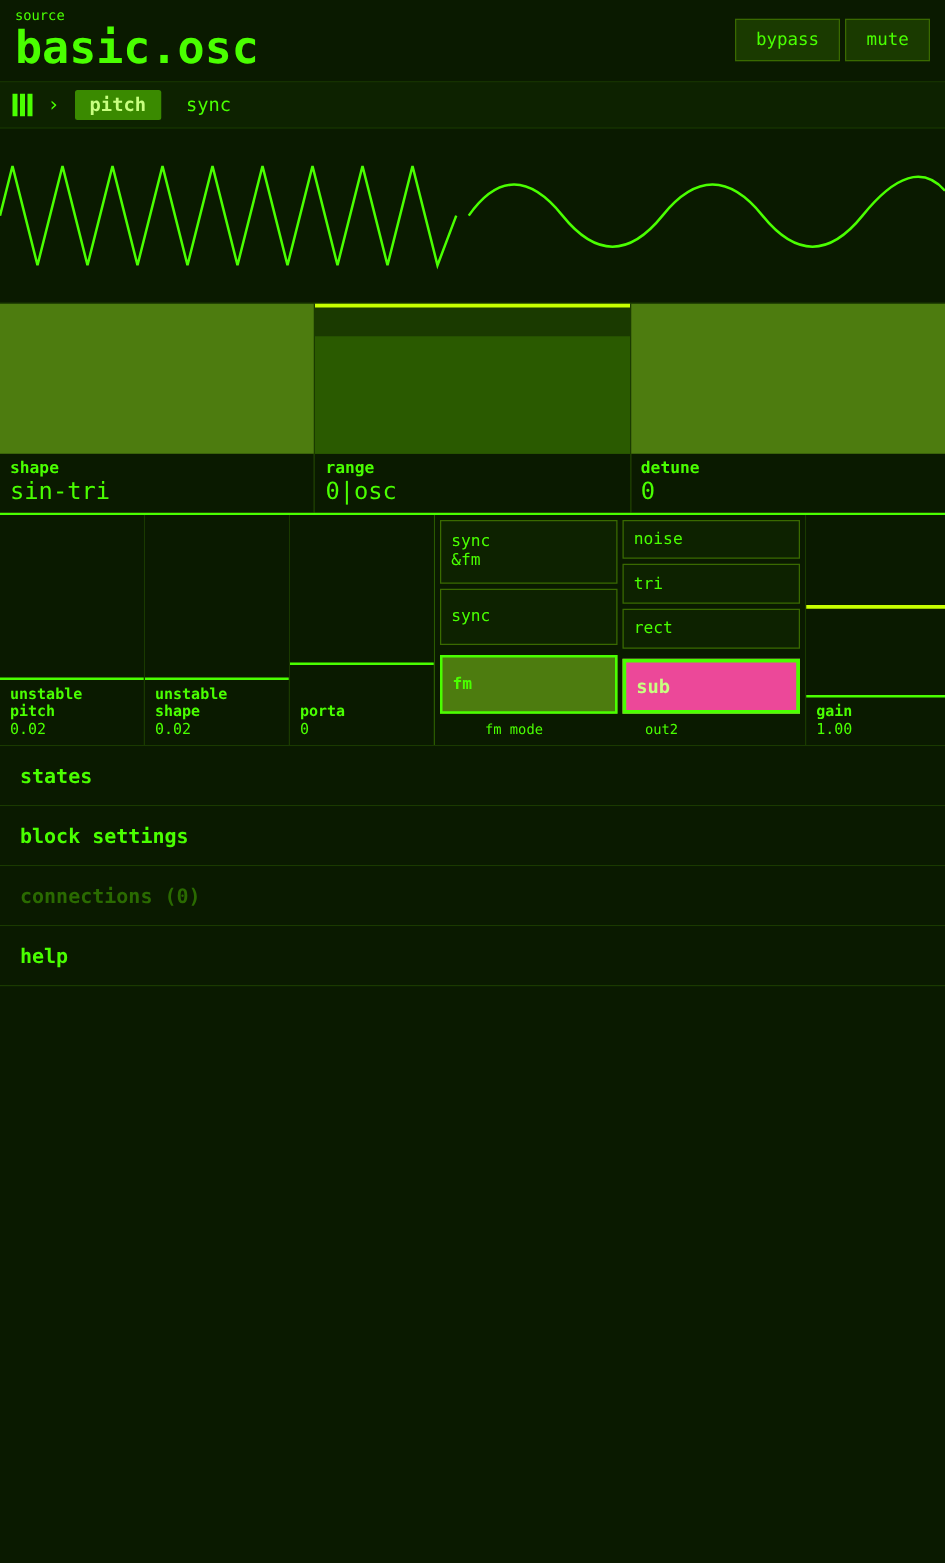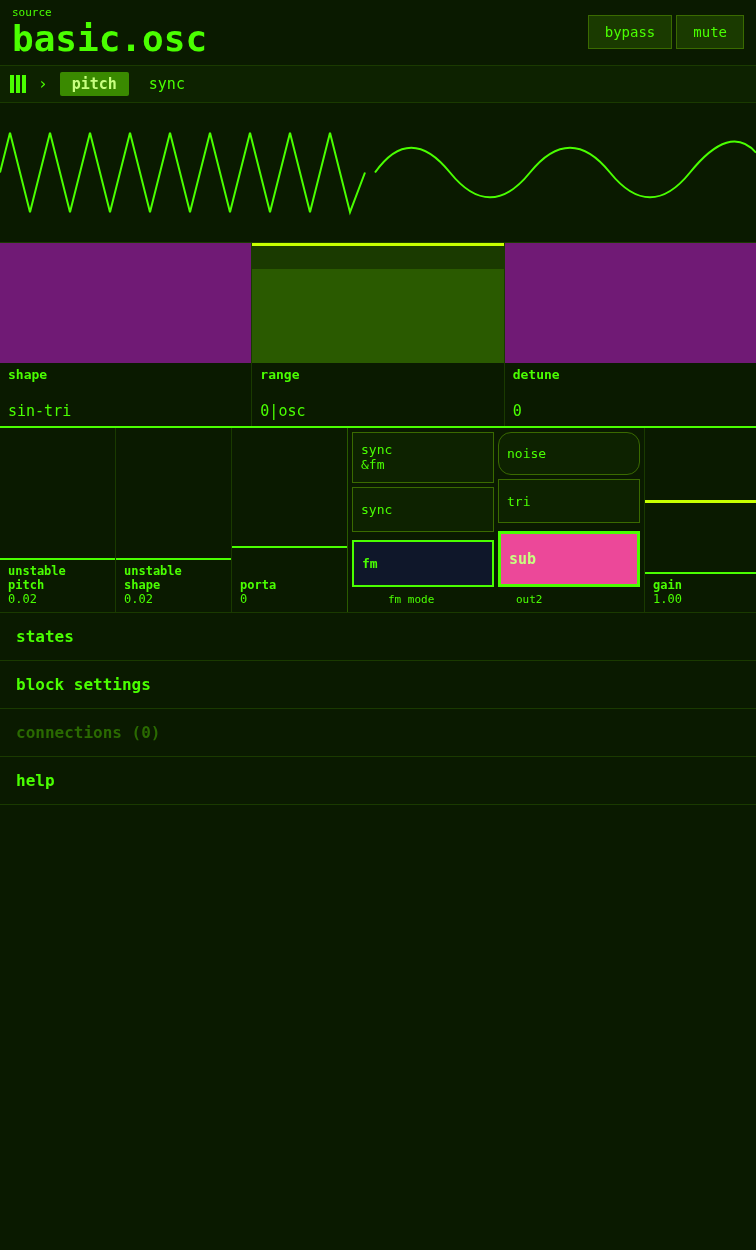--- a/index.html
+++ b/index.html
@@ -100,21 +100,21 @@
     }
 
     
     #controls-top {
       display: flex;
       width: 100%;
       border-bottom: 2px solid #4aff00;
     }
     .ctrl-cell {
       flex: 1;
-      background: #701a75;
+      background: #4d7c0f;
       border-right: 1px solid #1a3a00;
       display: flex;
       flex-direction: column;
       position: relative;
     }
     .ctrl-cell:last-child { border-right: none; }
     .ctrl-slider-area {
       flex: 1;
       min-height: 120px;
       position: relative;
@@ -125,24 +125,23 @@
       padding: 4px 8px 6px 8px;
       background: #0a1a00;
     }
     .ctrl-label-title {
       font-size: 13px;
       color: #4aff00;
       font-weight: bold;
       display: block;
     }
     .ctrl-label-value {
-      font-size: 15px;
-      color: #4aff00;
-      display: block;
-      margin-top: 20px;
+      font-size: 19px;
+      color: #4aff00;
+      display: block;
     }
 
     
     #range-cell .ctrl-slider-area {
       background: #1a3a00;
       border-top: 3px solid #c8ff00;
       align-items: stretch;
     }
     #range-inner-block {
       background: #2a5a00;
@@ -206,21 +205,21 @@
       font-family: monospace;
       font-size: 13px;
       padding: 6px 8px;
       cursor: pointer;
       text-align: left;
       flex: 1;
       display: flex;
       align-items: center;
     }
     .mode-btn.active {
-      background: #0f172a;
+      background: #4d7c0f;
       border: 2px solid #4aff00;
       font-weight: bold;
     }
     .sub-btn {
       flex: 1;
       background: #ec4899;
       border: 3px solid #4aff00;
       color: #c8ff80;
       font-family: monospace;
       font-size: 15px;
@@ -423,22 +422,23 @@
       <div id="mode-grid">
 
         <div class="mode-col">
           <button class="mode-btn" style="white-space:pre-line; flex: 1.2;">sync
 &amp;fm</button>
           <button class="mode-btn" style="flex:1;">sync</button>
           <button class="mode-btn active" style="flex:1; margin-top: 4px;">fm</button>
         </div>
 
         <div class="mode-col">
-          <button class="mode-btn" style="flex:1;border-radius:13px;">noise</button>
+          <button class="mode-btn" style="flex:1;">noise</button>
           <button class="mode-btn" style="flex:1;">tri</button>
+          <button class="mode-btn" style="flex:1;">rect</button>
           <button class="sub-btn" style="flex:1; margin-top:4px;">sub</button>
         </div>
       </div>
 
       <div id="bottom-row-labels">
         <span class="bottom-row-label">fm mode</span>
         <span class="bottom-row-label">out2</span>
       </div>
     </div>
 

